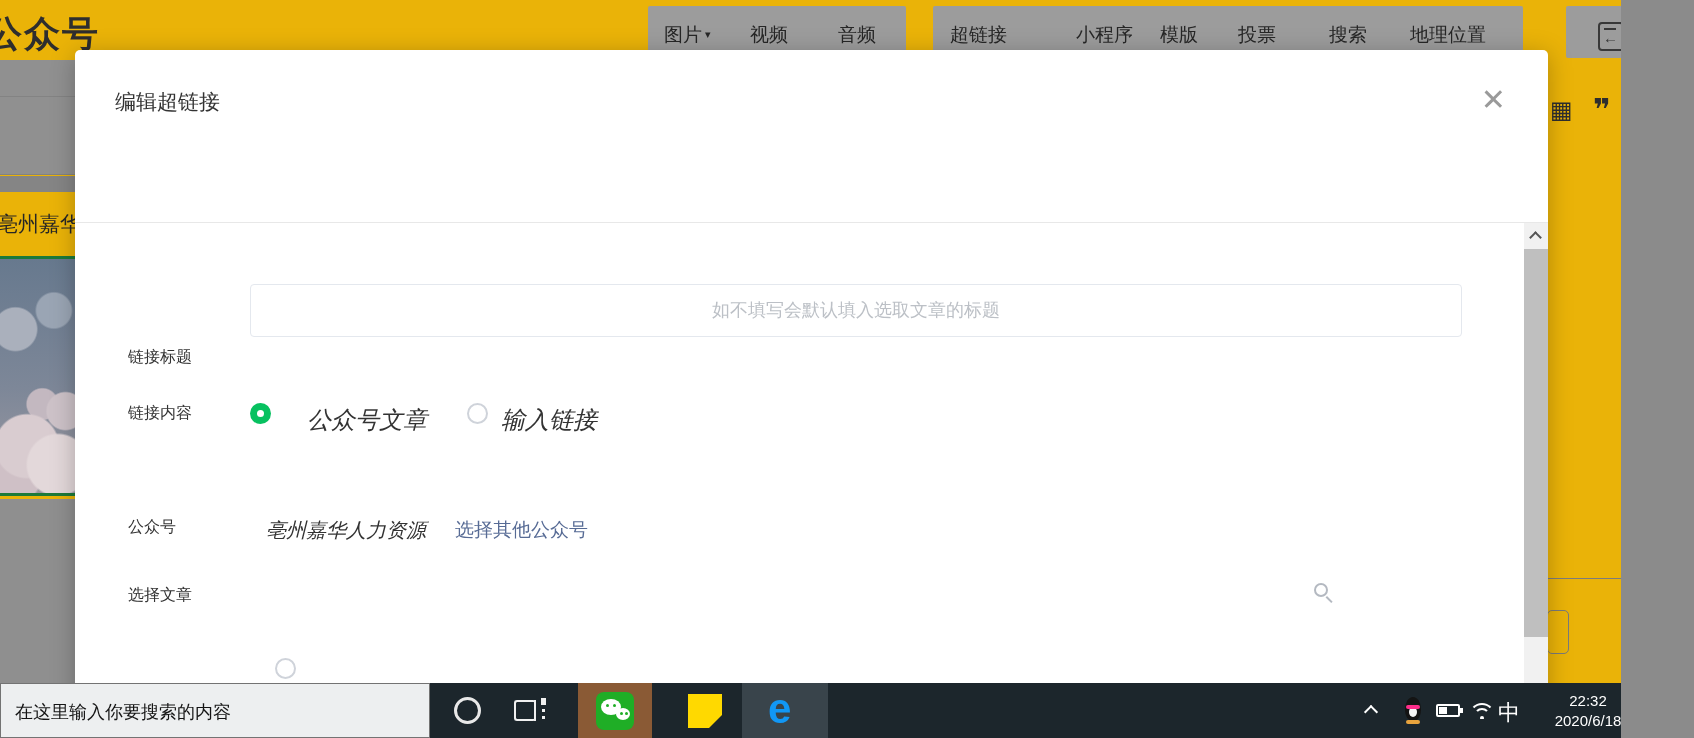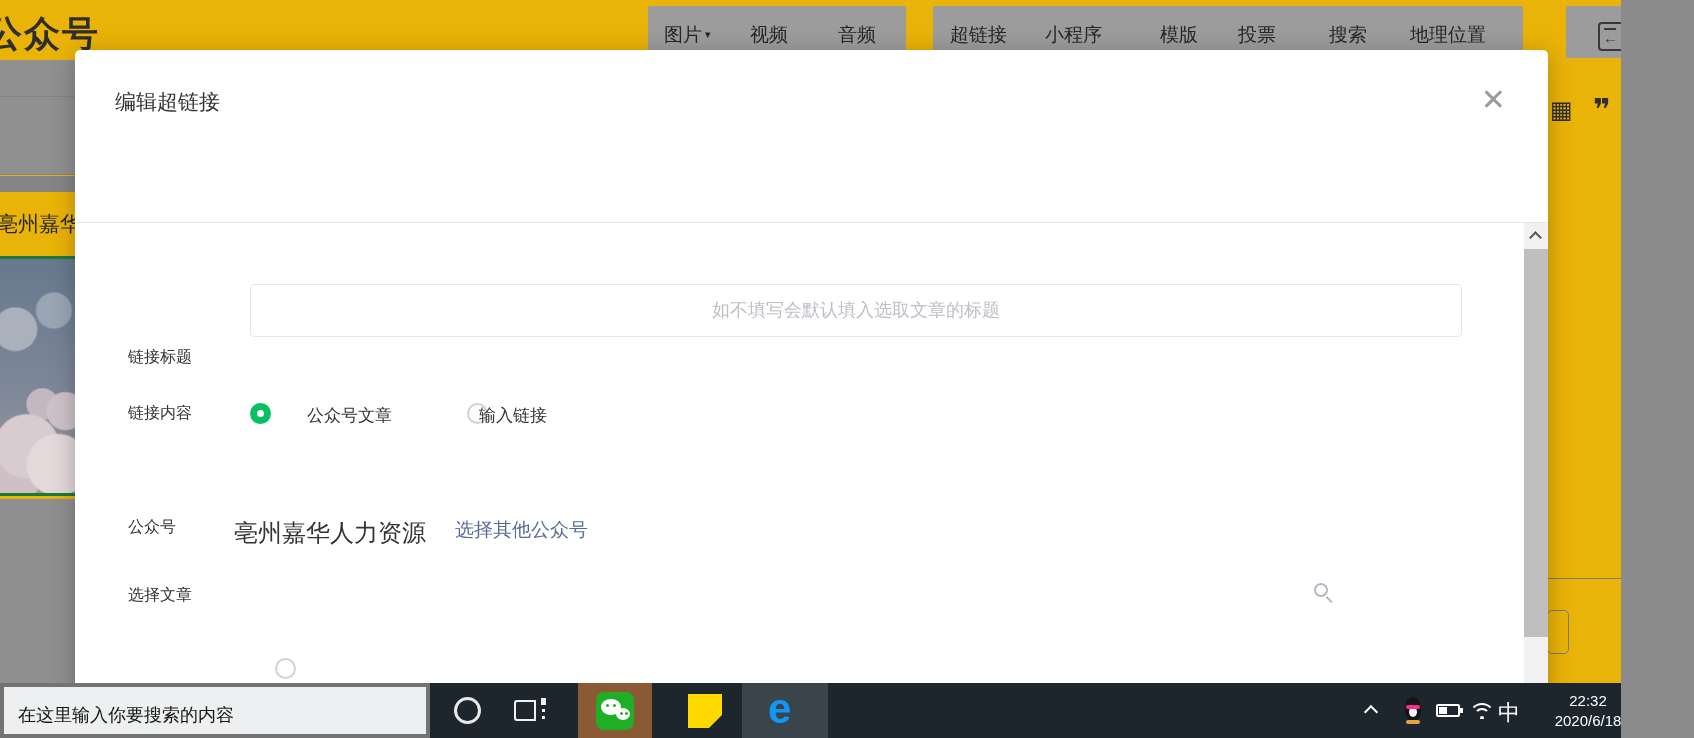--- a/index.html
+++ b/index.html
@@ -69,34 +69,34 @@
     position:absolute; left:175px; width:1212px; height:53px;
     border:1px solid #e4e8ee; border-radius:4px; padding:0 18px;
     font-size:18px; color:#333; outline:none; background:#fff;
     font-family:"Liberation Sans","DejaVu Sans",sans-serif;
   }
   .text-input::placeholder { color:#bcc0c6; opacity:1; }
   .radio { position:absolute; width:21px; height:21px; border-radius:50%; }
   .radio.sel { background:#07c160; }
   .radio.sel::after { content:""; position:absolute; left:7px; top:7px; width:7px; height:7px; border-radius:50%; background:#fff; }
   .radio.unsel { background:#fff; border:2px solid #cfd3da; }
-  .radio-label { position:absolute; font-size:17px; color:#333; }
-  .acct-value { position:absolute; left:159px; font-size:24px; color:#333; }
+  .radio-label { position:absolute; font-size:24px; color:#333;font-style:italic; }
+  .acct-value { position:absolute; left:191px; font-size:20px; color:#333;font-style:italic; }
   .acct-link { position:absolute; left:380px; font-size:19px; color:#576b95; cursor:pointer; }
   .search-glass { position:absolute; right:20px; top:17px; width:20px; height:20px; }
   .search-glass .lens { position:absolute; left:0; top:0; width:14px; height:14px; border:2px solid #b4b9c1; border-radius:50%; }
   .search-glass .stem { position:absolute; left:13px; top:13px; width:8px; height:2px; background:#b4b9c1; transform:rotate(45deg); transform-origin:0 0; }
   .art-option-text { position:absolute; left:239px; top:607px; font-size:19px; color:#333; }
   
   .dlg-scroll { position:absolute; right:0; top:173px; width:24px; height:515px; background:#f1f1f1; }
   .dlg-scroll .chev { position:absolute; left:7px; top:10px; width:9px; height:9px; border-top:2px solid #555; border-right:2px solid #555; transform:rotate(-45deg); }
   .dlg-scroll .thumb { position:absolute; left:0; top:26px; width:24px; height:388px; background:#bfbfbf; }
   
   .taskbar { position:absolute; left:0; bottom:0; width:1694px; height:55px; background:#1c262c; z-index:50; }
-  .tb-search { position:absolute; left:0; top:0; width:430px; height:55px; background:#edeff0; border:4px solid #737373; }
+  .tb-search { position:absolute; left:0; top:0; width:430px; height:55px; background:#edeff0; border:1px solid #737373; }
   .tb-search span { position:absolute; left:14px; top:16px; font-size:18px; color:#141414; white-space:nowrap; }
   .cortana { position:absolute; left:454px; top:14px; width:27px; height:27px; border:3px solid #e8e8e8; border-radius:50%; }
   .taskview { position:absolute; left:514px; top:15px; width:32px; height:25px; }
   .taskview .frame { position:absolute; left:0; top:2px; width:22px; height:21px; border:2px solid #f0f0f0; border-radius:3px; border-right:none; }
   .taskview .bar { position:absolute; left:20px; top:2px; width:2px; height:21px; background:#f0f0f0; }
   .taskview .dot1 { position:absolute; left:27px; top:0; width:5px; height:7px; background:#f0f0f0; }
   .taskview .dot2 { position:absolute; left:28px; top:11px; width:3px; height:3px; background:#f0f0f0; }
   .taskview .dot3 { position:absolute; left:28px; top:18px; width:3px; height:3px; background:#f0f0f0; }
   .tile { position:absolute; top:0; height:55px; }
   .tile-wechat { left:578px; width:74px; background:#8a5a35; }
@@ -137,21 +137,21 @@
   <div class="heading">公众号</div>
 
   <div class="tb-group g1"></div>
   <div class="tb-group g2"></div>
   <div class="tb-group g3"></div>
 
   <span class="tb-item" style="left:664px"><span>图片</span><span class="caret">▾</span></span>
   <span class="tb-item" style="left:750px">视频</span>
   <span class="tb-item" style="left:838px">音频</span>
   <span class="tb-item" style="left:950px">超链接</span>
-  <span class="tb-item" style="left:1045px">小程序</span>
+  <span class="tb-item" style="left:1076px">小程序</span>
   <span class="tb-item" style="left:1160px">模版</span>
   <span class="tb-item" style="left:1238px">投票</span>
   <span class="tb-item" style="left:1329px">搜索</span>
   <span class="tb-item" style="left:1410px">地理位置</span>
 
   <div class="panel-icon">
     <span class="bar"></span>
     <span class="arr">←</span>
   </div>
   <div class="avatar"></div>
@@ -176,21 +176,21 @@
     <div class="dlg-close">✕</div>
     <div class="tab-border"></div>
 
     <div class="row-label" style="top:297px">链接标题</div>
     <input class="text-input" style="top: 234px; text-align: center;" type="text" placeholder="如不填写会默认填入选取文章的标题">
 
     <div class="row-label" style="top:353px">链接内容</div>
     <span class="radio sel" style="left:175px; top:353px"></span>
     <span class="radio-label" style="left:232px; top:354px">公众号文章</span>
     <span class="radio unsel" style="left:392px; top:353px"></span>
-    <span class="radio-label" style="left:404px; top:354px">输入链接</span>
+    <span class="radio-label" style="left:426px; top:354px">输入链接</span>
 
     <div class="row-label" style="top:467px">公众号</div>
     <div class="acct-value" style="top:467px">亳州嘉华人力资源</div>
     <div class="acct-link" style="top:467px">选择其他公众号</div>
 
     <div class="row-label" style="top:535px">选择文章</div>
     <span class="search-glass" style="right:214px; top:533px">
       <i class="lens"></i>
       <i class="stem"></i>
     </span>

